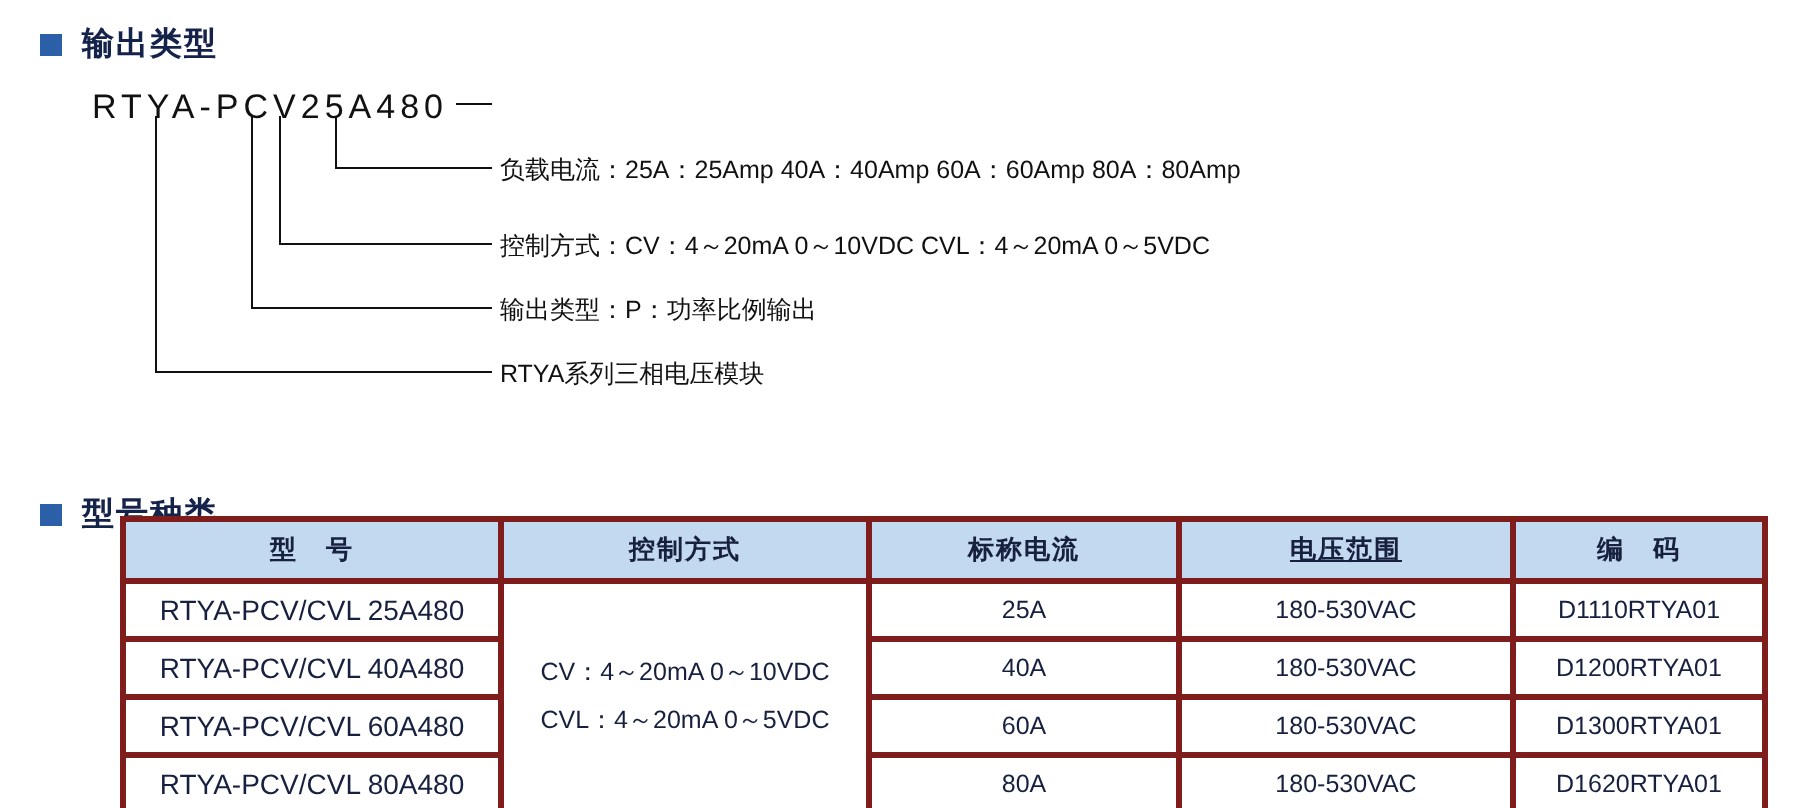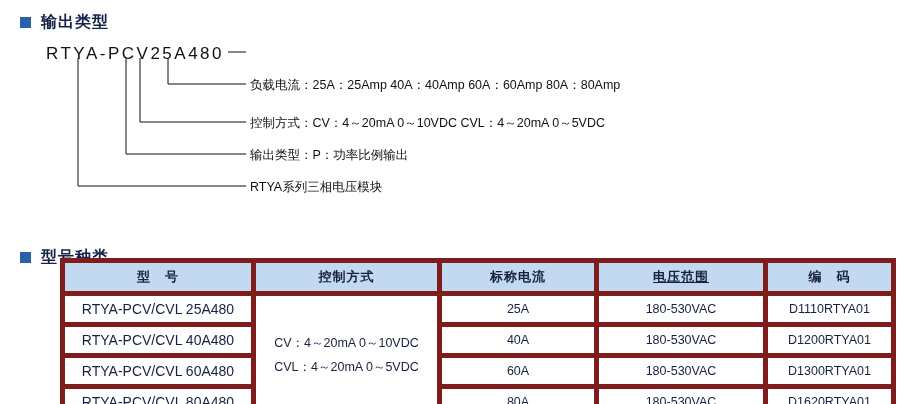--- a/index.html
+++ b/index.html
@@ -72,21 +72,21 @@
     left: 60px;
     top: 258px;
     width: 786px;
   }
   table {
     border-collapse: collapse;
     width: 786px;
     table-layout: fixed;
   }
   th, td {
-    border: 5px solid #7f1d1d;
+    border: 3px solid #7f1d1d;
     text-align: center;
     font-size: 12.5px;
     color: #17213f;
     height: 26px;
     padding: 0 2px;
   }
   thead th {
     background: #c3d9ef;
     font-weight: bold;
     font-size: 13px;

